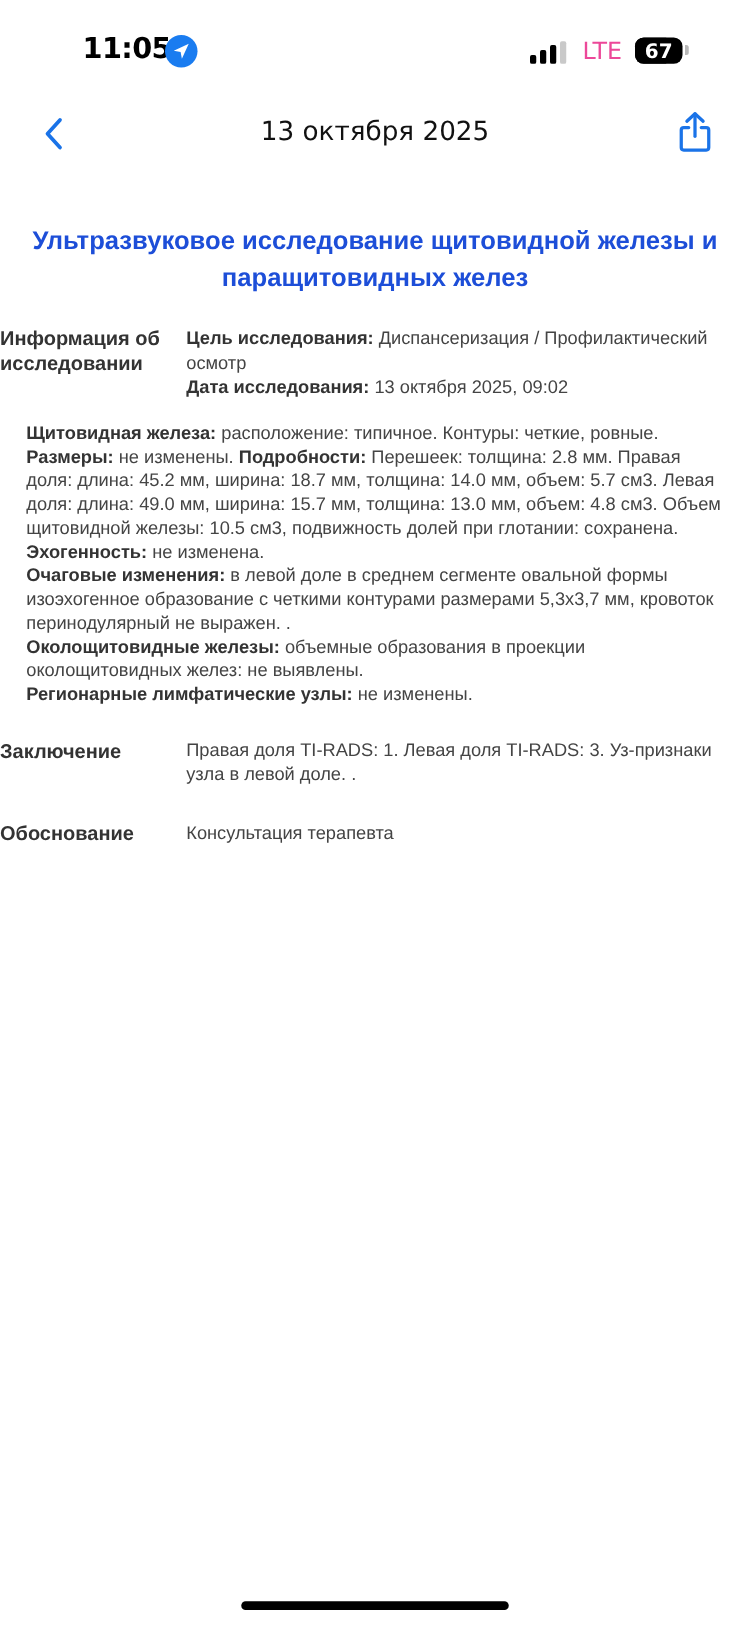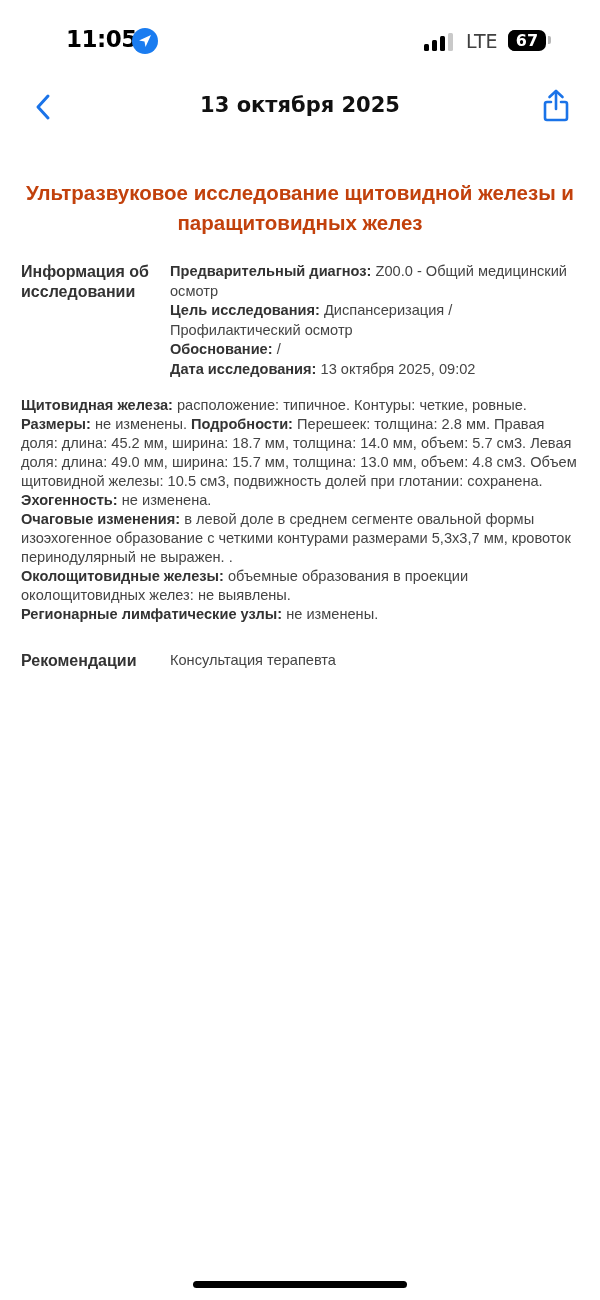--- a/index.html
+++ b/index.html
@@ -5,35 +5,35 @@
   * { box-sizing: border-box; margin: 0; padding: 0; }
   html, body { width: 600px; height: 1300px; background: #ffffff; overflow: hidden; }
   body { font-family: "Liberation Sans", sans-serif; color: #1c1c1e; position: relative; }
 
   .status-bar { position: absolute; top: 0; left: 0; width: 515px; height: 80px; }
   .time { position: absolute; left: 66px; top: 26px; font-family: "DejaVu Sans", sans-serif; font-weight: bold; font-size: 23px; color: #000; letter-spacing: -0.5px; }
   .loc-icon { position: absolute; left: 132px; top: 28px; width: 26px; height: 26px; border-radius: 50%; background: #1a7cf0; }
   .loc-icon svg { position: absolute; left: 5px; top: 5px; }
   .signal { position: absolute; left: 424px; top: 33px; width: 30px; height: 18px; }
   .signal span { position: absolute; bottom: 0; width: 5px; border-radius: 1.5px; background: #000; }
-  .lte { position: absolute; left: 466px; top: 30px; font-family: "DejaVu Sans", sans-serif; font-size: 19px; color: #404040; }
+  .lte { position: absolute; left: 466px; top: 30px; font-family: "DejaVu Sans", sans-serif; font-size: 19px; color: #ec4899; }
   .battery { position: absolute; left: 508px; top: 30px; width: 38px; height: 21px; border-radius: 7px; background: #000000; overflow: hidden; }
   .battery .fill { position: absolute; left: 0; top: 0; height: 100%; width: 67%; background: #000; }
   .battery .pct { position: absolute; left: 0; top: 0; width: 100%; text-align: center; font-family: "DejaVu Sans", sans-serif; font-weight: bold; font-size: 16px; line-height: 21px; color: #fff; }
   .battery-tip { position: absolute; left: 548px; top: 36px; width: 3px; height: 8px; border-radius: 0 2px 2px 0; background: #b8b8b8; }
 
   .nav-bar { position: absolute; top: 80px; left: 0; width: 600px; height: 54px; }
   .back-btn { position: absolute; left: 30px; top: 12px; width: 28px; height: 30px; }
-  .nav-title { position: absolute; left: 0; width: 600px; top: 13px; text-align: center; font-family: "DejaVu Sans", sans-serif; font-size: 21px; color: #111; font-weight: bold; }
+  .nav-title { position: absolute; left: 0; width: 600px; top: 13px; text-align: center; font-family: "DejaVu Sans", sans-serif; font-size: 21px; color: #111; }
   .share-btn { position: absolute; left: 540px; top: 8px; width: 32px; height: 36px; }
 
   .doc { position: absolute; top: 178px; left: 0; width: 600px; }
-  .doc-title { text-align: center; font-weight: bold; font-size: 20.5px; line-height: 30px; color: #c2410c; padding: 0 14px; }
+  .doc-title { text-align: center; font-weight: bold; font-size: 20.5px; line-height: 30px; color: #1d4ed8; padding: 0 14px; }
 
-  .row { display: flex; padding-left: 21px; padding-right: 14px; }
+  .row { display: flex; padding-right: 14px; }
   .row-label { width: 149px; flex-shrink: 0; font-weight: bold; font-size: 16px; line-height: 19.5px; color: #333; }
   .row-value { flex: 1; font-size: 14.6px; line-height: 19.5px; color: #444; }
   .row-value b, .desc b { color: #333; }
 
   .info-row { margin-top: 24px; }
   .desc-heading { margin-top: 25px; padding-left: 21px; font-weight: bold; font-size: 16px; color: #333; line-height: 20px; }
   .desc { margin-top: 17px; padding-left: 21px; padding-right: 16px; font-size: 14.6px; line-height: 19px; color: #444; }
   .conclusion-row { margin-top: 26px; }
   .reco-row { margin-top: 27px; }
 
@@ -78,35 +78,37 @@
     </svg>
   </div>
 </div>
 
 <div class="doc">
   <div class="doc-title">Ультразвуковое исследование щитовидной железы и паращитовидных желез</div>
 
   <div class="row info-row">
     <div class="row-label">Информация об исследовании</div>
     <div class="row-value">
-      <div><b>Предварительный диагноз:</b><span> Z00.0 - Общий медицинский осмотр</span></div>
       <div><b>Цель исследования:</b><span> Диспансеризация / Профилактический осмотр</span></div>
-      <div><b>Обоснование:</b><span> /</span></div>
       <div><b>Дата исследования:</b><span> 13 октября 2025, 09:02</span></div>
     </div>
   </div>
 
   <div class="desc">
     <div><b>Щитовидная железа:</b><span> расположение: типичное. Контуры: четкие, ровные. </span><b>Размеры:</b><span> не изменены. </span><b>Подробности:</b><span> Перешеек: толщина: 2.8 мм. Правая доля: длина: 45.2 мм, ширина: 18.7 мм, толщина: 14.0 мм, объем: 5.7 см3. Левая доля: длина: 49.0 мм, ширина: 15.7 мм, толщина: 13.0 мм, объем: 4.8 см3. Объем щитовидной железы: 10.5 см3, подвижность долей при глотании: сохранена.</span></div>
     <div><b>Эхогенность:</b><span> не изменена.</span></div>
     <div><b>Очаговые изменения:</b><span> в левой доле в среднем сегменте овальной формы изоэхогенное образование  с четкими контурами размерами 5,3х3,7 мм, кровоток перинодулярный не выражен. .</span></div>
     <div><b>Околощитовидные железы:</b><span> объемные образования в проекции околощитовидных желез: не выявлены.</span></div>
     <div><b>Регионарные лимфатические узлы:</b><span> не изменены.</span></div>
   </div>
 
+  <div class="row conclusion-row">
+    <div class="row-label">Заключение</div>
+    <div class="row-value">Правая доля TI-RADS: 1. Левая доля TI-RADS: 3. Уз-признаки узла в левой доле. .</div>
+  </div>
 
   <div class="row reco-row">
-    <div class="row-label">Рекомендации</div>
+    <div class="row-label">Обоснование</div>
     <div class="row-value">Консультация терапевта</div>
   </div>
 </div>
 
 <div class="home-indicator"></div>
 
 </body></html>

